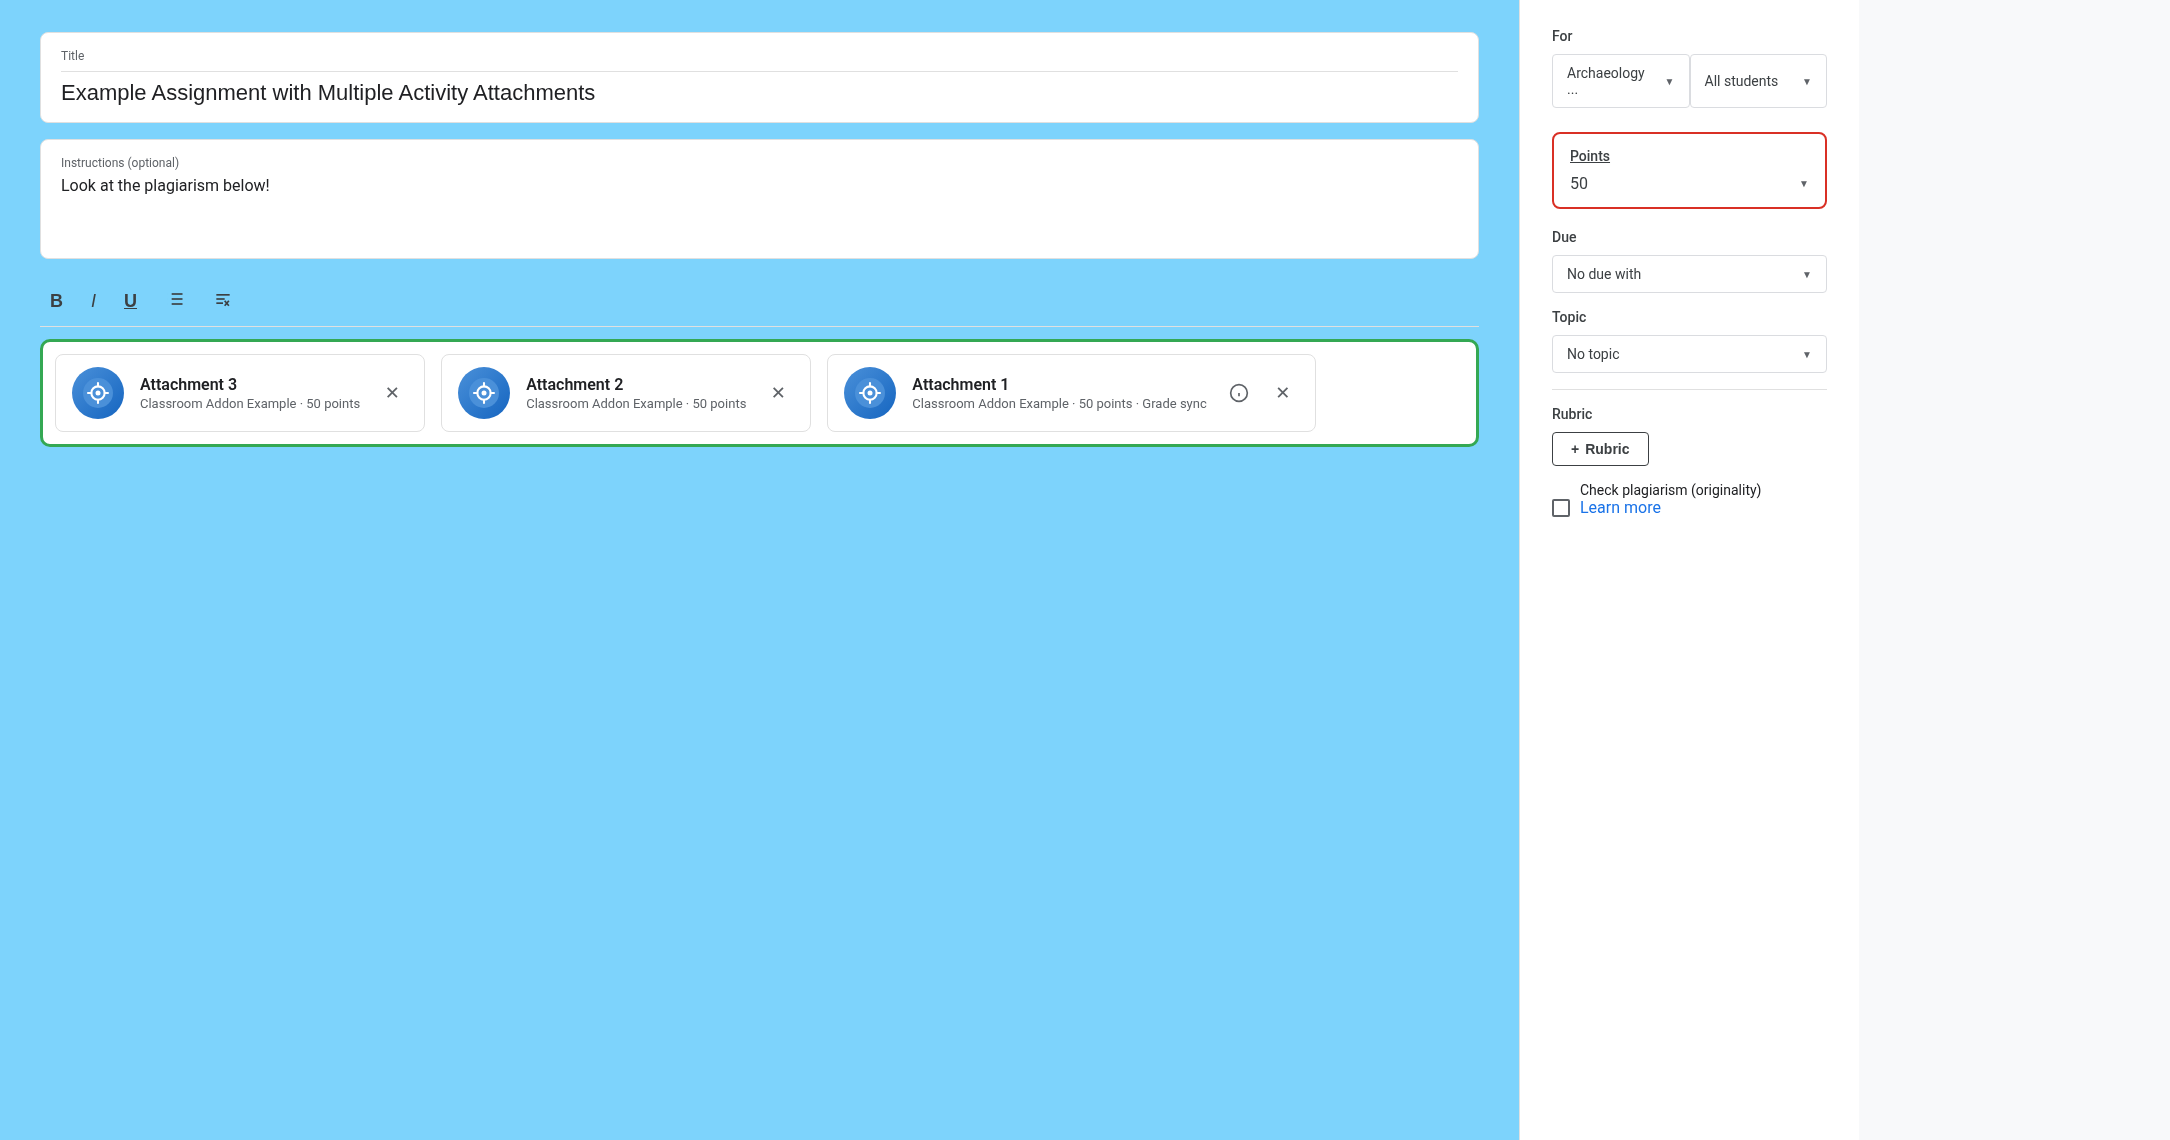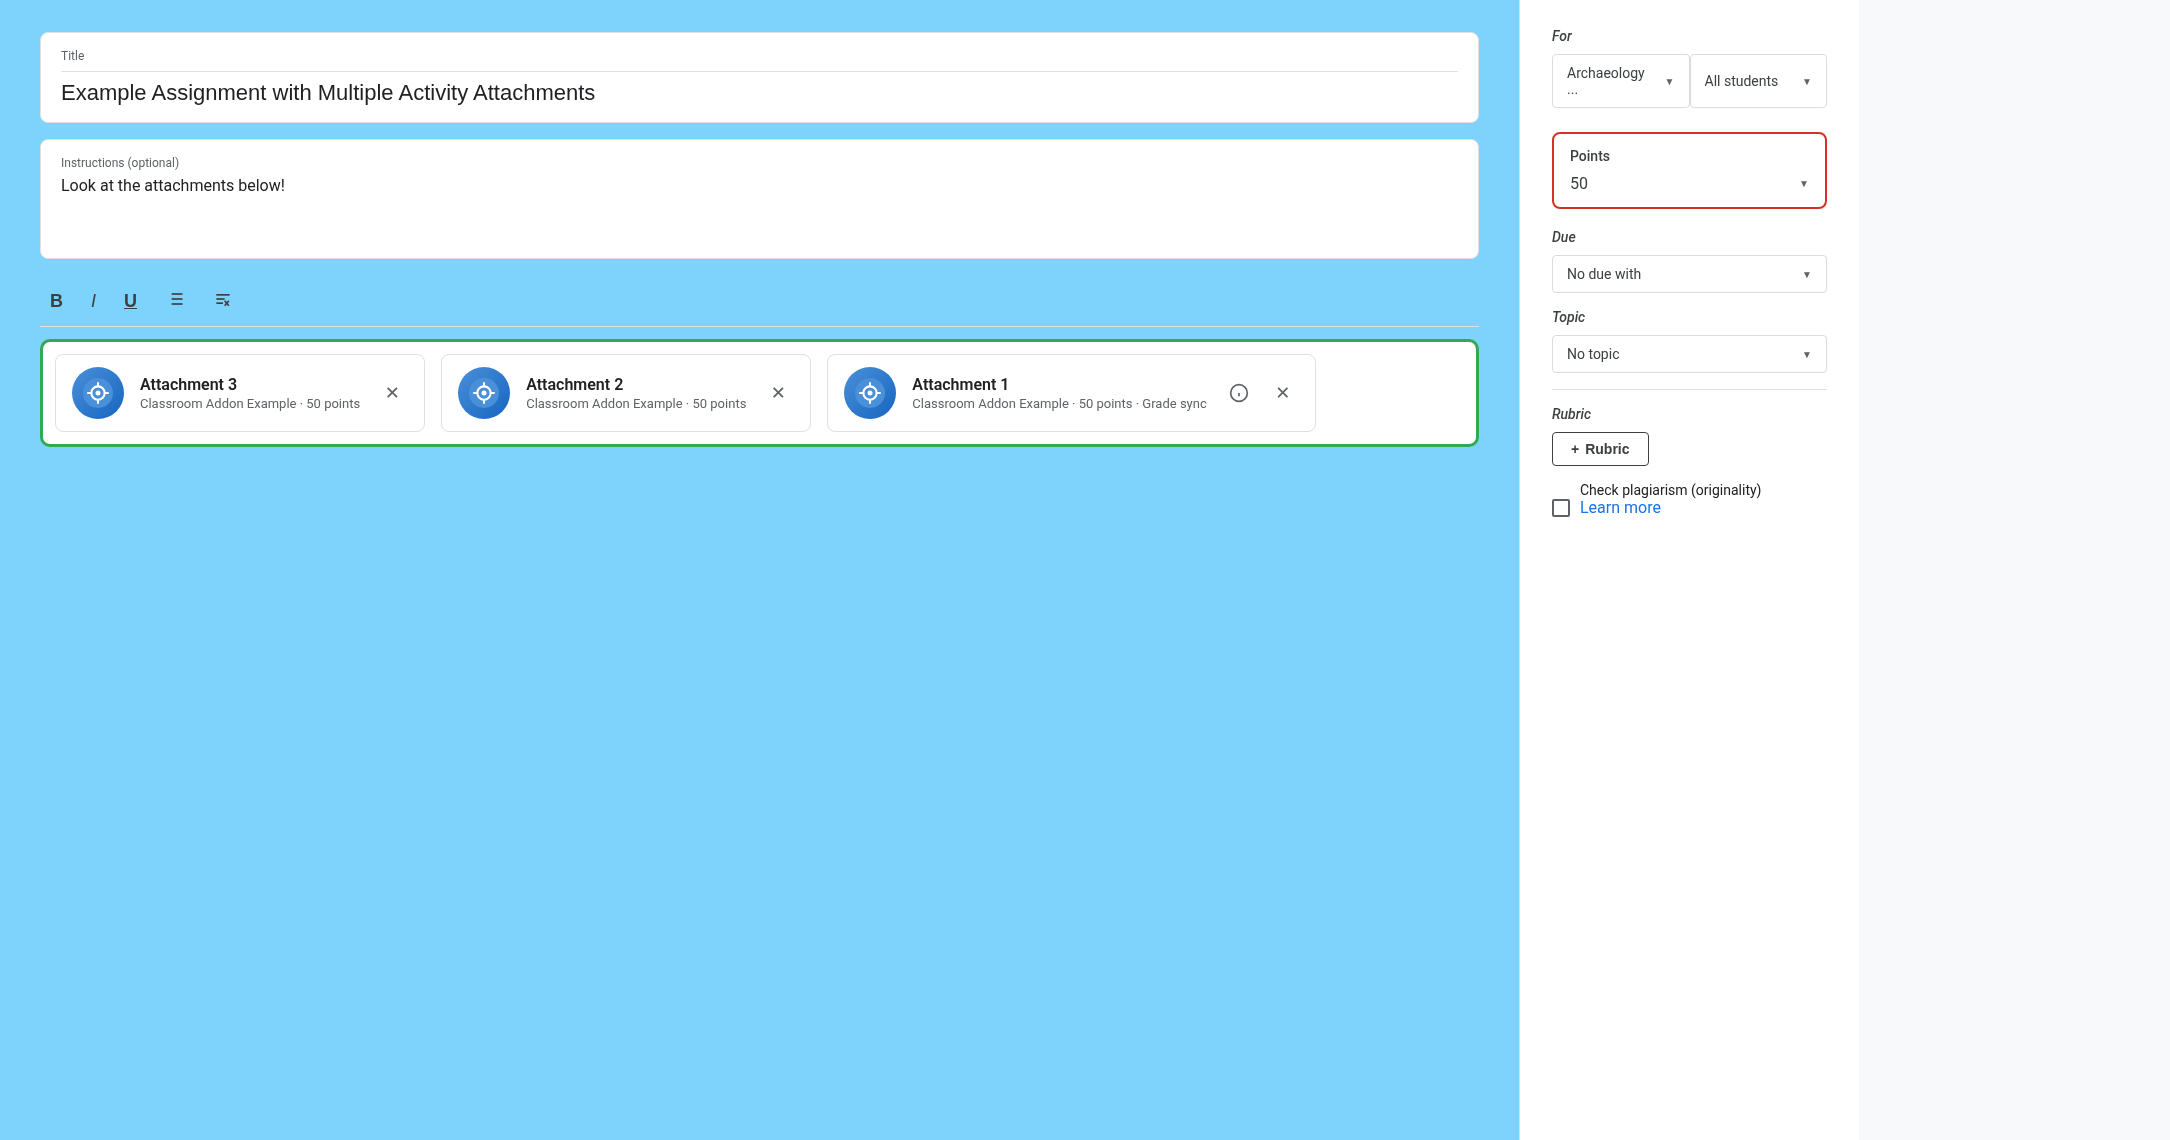--- a/index.html
+++ b/index.html
@@ -162,21 +162,20 @@
       width: 32px;
       height: 32px;
     }
 
     
     .sidebar-section-label {
       font-size: 14px;
       color: #3c4043;
       margin-bottom: 10px;
       font-weight: 500;
-      font-style: italic;
     }
     .sidebar-dropdown {
       display: flex;
       align-items: center;
       justify-content: space-between;
       border: 1px solid #dadce0;
       border-radius: 4px;
       padding: 10px 14px;
       cursor: pointer;
       background: #fff;
@@ -205,20 +204,21 @@
       border: 2.5px solid #d93025;
       border-radius: 8px;
       padding: 14px 16px;
       margin-bottom: 20px;
     }
     .points-label {
       font-size: 14px;
       color: #3c4043;
       font-weight: 500;
       margin-bottom: 10px;
+      text-decoration: underline;
     }
     .points-dropdown {
       display: flex;
       align-items: center;
       justify-content: space-between;
       cursor: pointer;
     }
     .points-value {
       font-size: 16px;
       color: #3c4043;
@@ -275,21 +275,21 @@
 <div class="main-content">
 
   <div class="field-group">
     <div class="field-label">Title</div>
     <hr class="field-divider">
     <input class="field-title-input" type="text" value="Example Assignment with Multiple Activity Attachments" style="">
   </div>
 
   <div class="instructions-group">
     <div class="instructions-label">Instructions (optional)</div>
-    <div class="instructions-text">Look at the attachments below!</div>
+    <div class="instructions-text">Look at the plagiarism below!</div>
   </div>
 
   <div>
     <div class="toolbar">
       <button class="toolbar-btn">B</button>
       <button class="toolbar-btn toolbar-italic">I</button>
       <button class="toolbar-btn" style="text-decoration:underline;">U</button>
       <button class="toolbar-btn">
         <svg width="20" height="20" viewBox="0 0 24 24" fill="none" stroke="#3c4043" stroke-width="2">
           <line x1="8" y1="6" x2="21" y2="6"></line>

